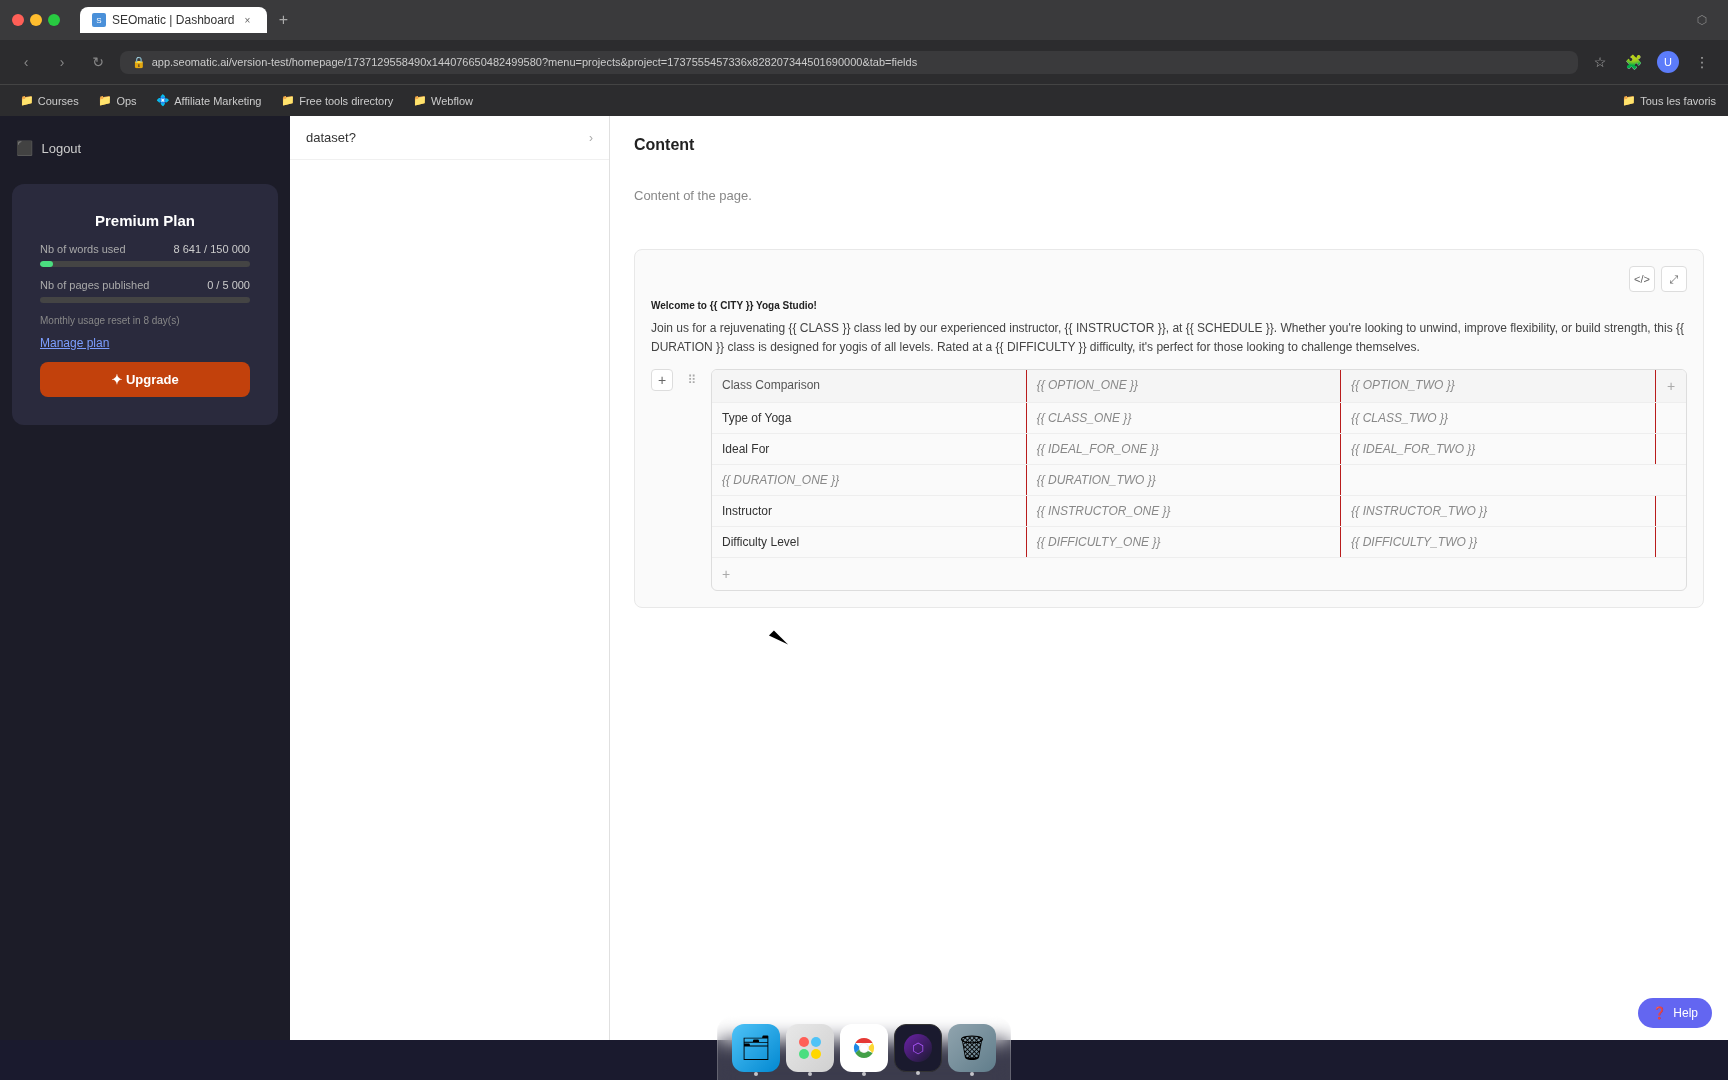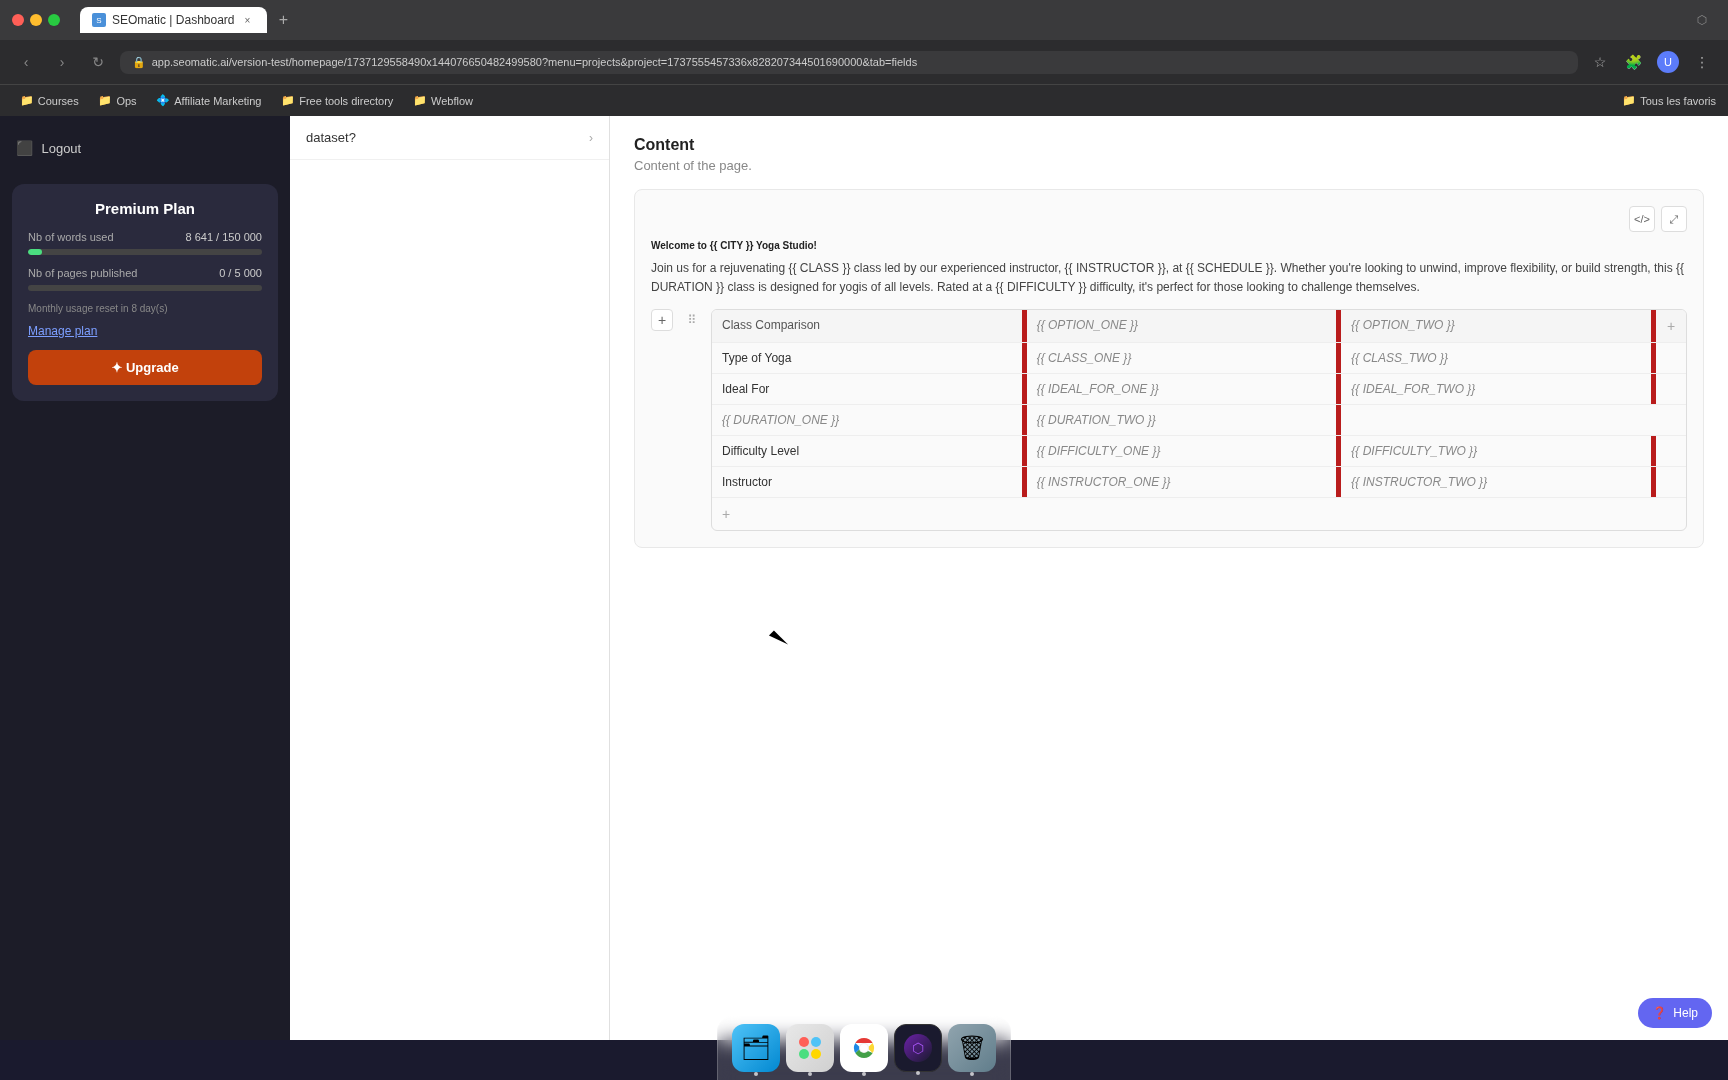--- a/index.html
+++ b/index.html
@@ -213,21 +213,21 @@
       gap: 8px;
       font-size: 13px;
       color: #ccc;
       cursor: pointer;
       padding: 4px 0;
     }
 
     .premium-card {
       background: #2a2a3d;
       border-radius: 12px;
-      padding: 16px;
+      padding: 28px;
       margin: 8px 12px;
     }
 
     .premium-title {
       font-size: 15px;
       font-weight: 600;
       color: white;
       text-align: center;
       margin-bottom: 14px;
     }
@@ -332,20 +332,21 @@
     }
 
     
     .editor-panel {
       flex: 1;
       background: white;
       display: flex;
       flex-direction: column;
       overflow-y: auto;
       padding: 20px 24px;
+      gap: 30px;
     }
 
     .content-label {
       font-size: 16px;
       font-weight: 600;
       color: #222;
       margin-bottom: 4px;
     }
 
     .content-sublabel {
@@ -444,21 +445,21 @@
     }
 
     .table-row-content {
       display: grid;
       grid-template-columns: 1fr 1fr 1fr 30px;
       border-top: 1px solid #eee;
     }
 
     .table-cell {
       padding: 8px 10px;
-      border-right: 5px solid #b91c1c;
+      border-right: 1px solid #b91c1c;
       font-size: 12px;
       color: #333;
     }
 
     .table-cell:last-child { border-right: none; }
 
     .table-cell.header {
       font-weight: 500;
       color: #555;
     }
@@ -725,29 +726,29 @@
               <div class="table-cell template">{{ IDEAL_FOR_ONE }}</div>
               <div class="table-cell template">{{ IDEAL_FOR_TWO }}</div>
               <div class="table-cell"></div>
             </div>
             <div class="table-row-content">
               <div class="table-cell template">{{ DURATION_ONE }}</div>
               <div class="table-cell template">{{ DURATION_TWO }}</div>
               <div class="table-cell"></div>
             </div>
             <div class="table-row-content">
+              <div class="table-cell">Instructor</div>
+              <div class="table-cell template">{{ INSTRUCTOR_ONE }}</div>
+              <div class="table-cell template">{{ INSTRUCTOR_TWO }}</div>
+              <div class="table-cell"></div>
+            </div>
+            <div class="table-row-content">
               <div class="table-cell">Difficulty Level</div>
               <div class="table-cell template">{{ DIFFICULTY_ONE }}</div>
               <div class="table-cell template">{{ DIFFICULTY_TWO }}</div>
-              <div class="table-cell"></div>
-            </div>
-            <div class="table-row-content">
-              <div class="table-cell">Instructor</div>
-              <div class="table-cell template">{{ INSTRUCTOR_ONE }}</div>
-              <div class="table-cell template">{{ INSTRUCTOR_TWO }}</div>
               <div class="table-cell"></div>
             </div>
 
             <div class="table-add-row">+</div>
           </div>
         </div>
       </div>
 
     </div>
   </div>

